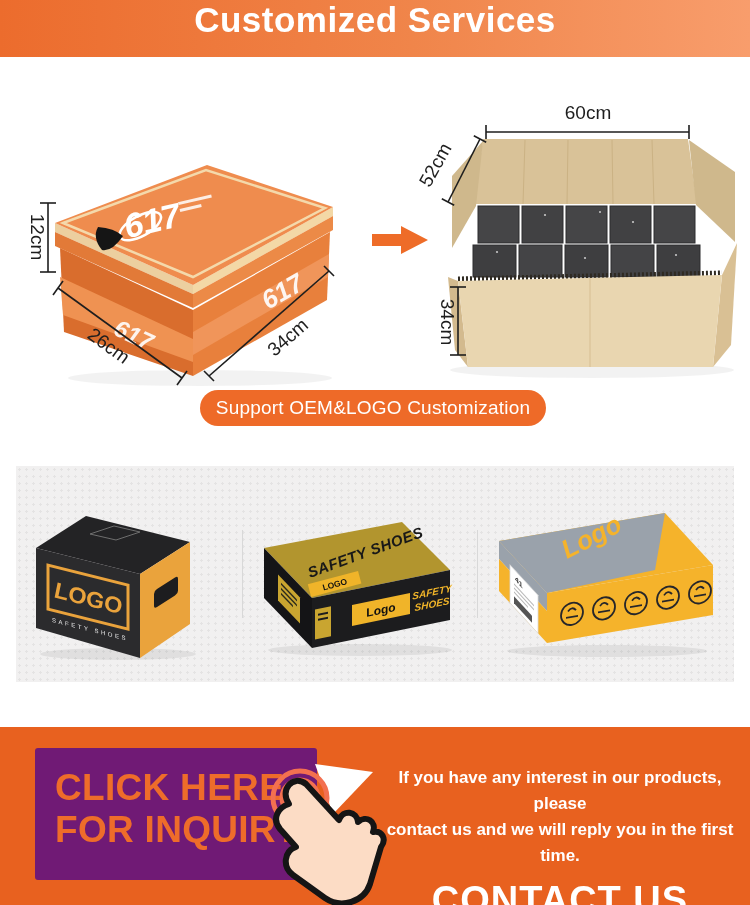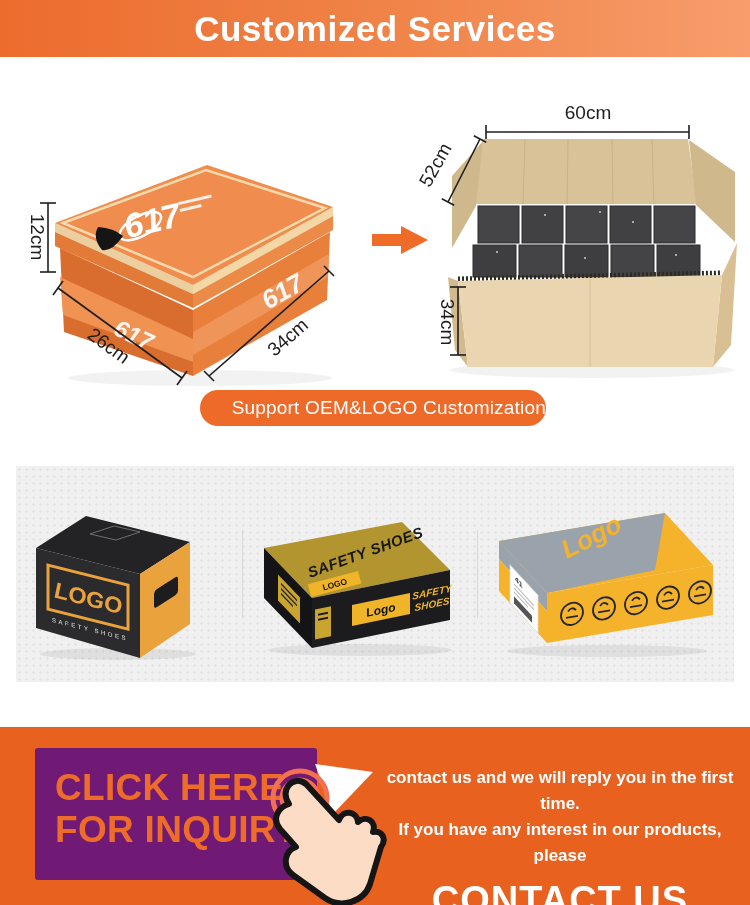--- a/index.html
+++ b/index.html
@@ -2,29 +2,29 @@
 <html><head>
 <meta charset="utf-8">
 <style>
   html,body{margin:0;padding:0;background:#fff;}
   .page{position:relative;width:750px;height:905px;background:#fff;overflow:hidden;
         font-family:"Liberation Sans",sans-serif;}
 
   
   .header{position:absolute;top:0;left:0;width:750px;height:57px;
           background:linear-gradient(90deg,#ec6c2d 0%,#f0854a 55%,#f89d6c 100%);
-          display:flex;align-items:center;justify-content:center;}
+          display:flex;align-items:flex-start;justify-content:center;}
   .header .title{color:#fff;font-size:35px;font-weight:bold;letter-spacing:.5px;}
 
   
   .illustration{position:absolute;top:57px;left:0;width:750px;height:390px;}
 
   
   .oem-pill{position:absolute;left:200px;top:390px;width:346px;height:36px;border-radius:18px;
-            background:#ee6a28;color:#fff;display:flex;align-items:center;justify-content:flex-end;
+            background:#ee6a28;color:#fff;display:flex;align-items:center;justify-content:center;
             font-size:19px;letter-spacing:.2px;}
 
   
   .samples{position:absolute;left:16px;top:466px;width:718px;height:216px;
            background-color:#f1f0f0;
            background-image:radial-gradient(#e4e3e3 1px,rgba(0,0,0,0) 1.2px);
            background-size:7px 7px;}
   .divider{position:absolute;top:64px;width:1px;height:88px;background:#d8d8d8;}
   .d1{left:226px}.d2{left:461px}
   .sample-svg{position:absolute;}
@@ -259,19 +259,19 @@
     <svg class="hand" viewBox="0 0 160 145">
       <polygon points="70,2 128,10 88,52" fill="#ffffff"></polygon>
       <circle cx="55" cy="36" r="27" fill="none" stroke="#f37050" stroke-width="5"></circle>
       <circle cx="55" cy="36" r="17" fill="none" stroke="#f37050" stroke-width="7"></circle>
       <path d="M44,42 C34,28 48,12 61,22 L94,58 C98,47 112,49 113,60 C121,53 132,59 128,70
                C137,68 142,77 136,85 L125,122 C119,140 96,147 80,136 L48,113
                C37,105 39,89 51,85 L35,67 C26,56 34,45 44,42 Z" fill="#fcdcc5" stroke="#151515" stroke-width="6" stroke-linejoin="round" stroke-linecap="round"></path>
     </svg>
 
     <div class="footer-right">
+      <div class="msg">If you have any interest in our products, please</div>
       <div class="msg">contact us and we will reply you in the first time.</div>
-      <div class="msg">If you have any interest in our products, please</div>
       <div class="contact">CONTACT US</div>
     </div>
   </div>
 
 </div>
 
 </body></html>

